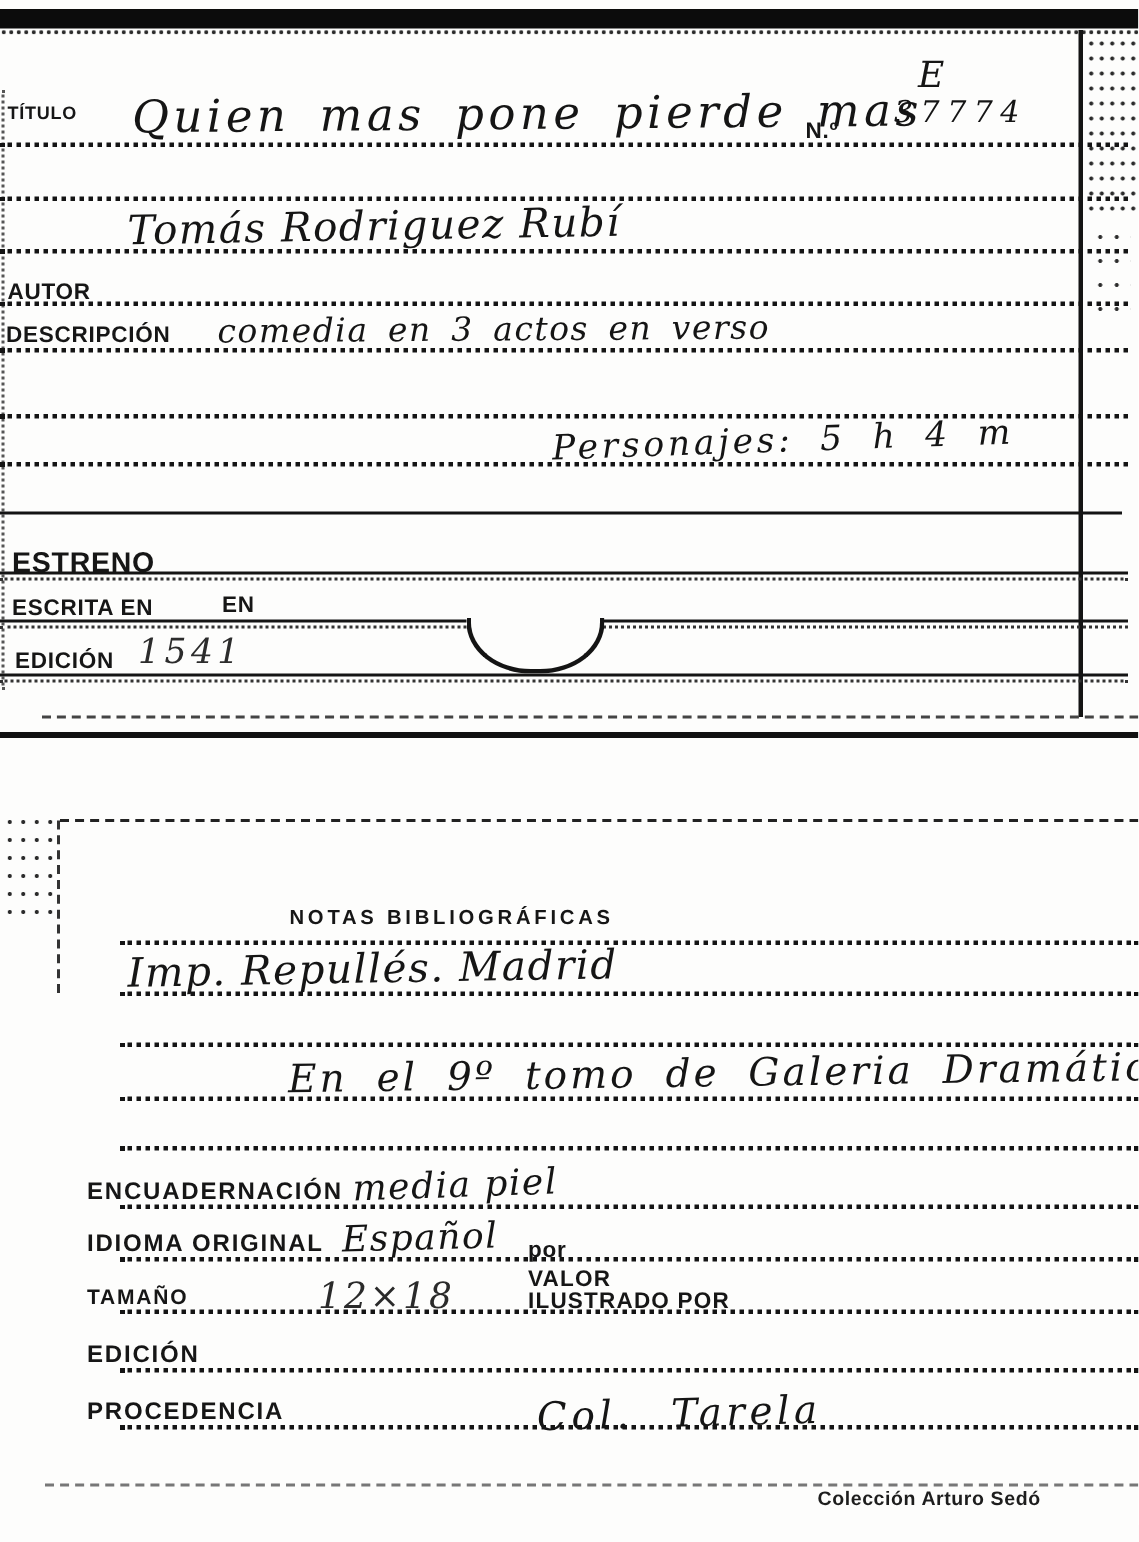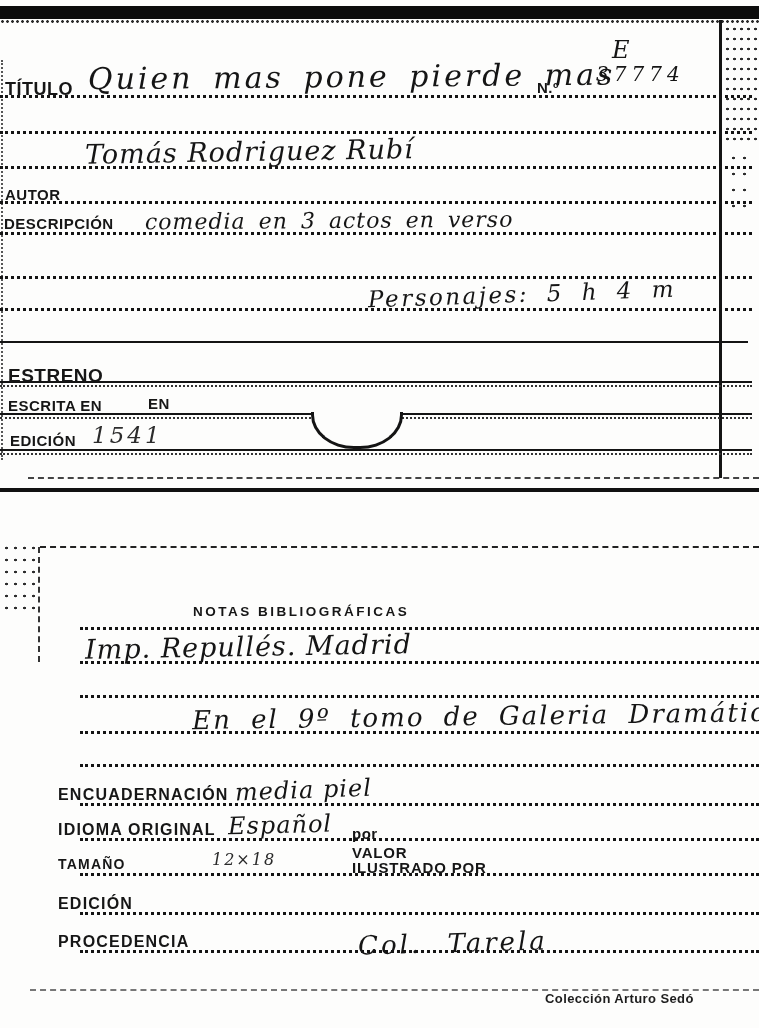--- a/index.html
+++ b/index.html
@@ -71,21 +71,21 @@
     <div style="position:absolute;left:311px;top:412px;width:86px;height:34px;background:#fdfdfc;
                 border:3px solid #141414;border-top:none;
                 border-bottom-left-radius:43px 34px;border-bottom-right-radius:43px 34px;"></div>
 
     <div class="rule soll" style="left:0;top:449px;width:752px;"></div>
     <div class="rule dotlight" style="left:0;top:453px;width:752px;"></div>
 
     <div class="rule dashl" style="left:28px;top:477px;width:731px;"></div>
     <div style="position:absolute;left:0;top:488px;width:759px;height:4px;background:#111;"></div>
 
-    <div class="label" style="left:5px;top:79px;font-size:18px;">TÍTULO</div>
+    <div class="label" style="left:5px;top:68px;font-size:12px;">TÍTULO</div>
     <div class="label" style="left:5px;top:150px;font-size:15px;margin-top:36px;">AUTOR</div>
     <div class="label" style="left:4px;top:215px;font-size:15px;">DESCRIPCIÓN</div>
     <div class="label" style="left:8px;top:365px;font-size:19px;">ESTRENO</div>
     <div class="label" style="left:8px;top:397px;font-size:15px;">ESCRITA EN</div>
     <div class="label" style="left:148px;top:395px;font-size:15px;">EN</div>
     <div class="label" style="left:10px;top:432px;font-size:15px;">EDICIÓN</div>
     <div class="label" style="left:537px;top:79px;font-size:15px;">N.º</div>
 
     <div class="hand" style="left:88px;top:62px;font-size:30px;letter-spacing:3px;word-spacing:7px;transform:rotate(-.5deg);">Quien mas pone pierde mas</div>
     <div class="hand" style="left:612px;top:38px;font-size:24px;">E</div>
@@ -124,20 +124,20 @@
     <div class="label" style="left:58px;top:856px;font-size:14px;letter-spacing:1.2px;">TAMAÑO</div>
     <div class="label" style="left:58px;top:895px;font-size:16px;letter-spacing:1.2px;">EDICIÓN</div>
     <div class="label" style="left:58px;top:933px;font-size:16px;letter-spacing:1.2px;">PROCEDENCIA</div>
 
     <div class="label" style="left:352px;top:825px;font-size:15px;">por</div>
     <div class="label" style="left:352px;top:859px;font-size:15px;letter-spacing:.8px;">ILUSTRADO POR</div>
     <div class="label" style="left:352px;top:844px;font-size:15px;letter-spacing:.8px;">VALOR</div>
 
     <div class="hand" style="left:235px;top:778px;font-size:24px;letter-spacing:1px;transform:rotate(-2deg);">media piel</div>
     <div class="hand" style="left:228px;top:813px;font-size:24px;letter-spacing:1px;transform:rotate(-1.5deg);">Español</div>
-    <div class="hand" style="left:212px;top:852px;font-size:16px;letter-spacing:2px;color:#2a2a2a;">12×18</div>
+    <div class="hand" style="left:212px;top:852px;font-size:24px;letter-spacing:2px;color:#2a2a2a;">12×18</div>
     <div class="hand" style="left:358px;top:930px;font-size:26px;letter-spacing:3px;word-spacing:14px;transform:rotate(-1.5deg);">Col. Tarela</div>
 
     <div class="rule" style="left:30px;top:989px;width:729px;border-bottom:2px dashed #777;"></div>
     <div class="label" style="left:545px;top:991px;font-size:13px;letter-spacing:.4px;color:#1d1d1d;">Colección Arturo Sedó</div>
   </div>
 
 </div>
 
 </body></html>

